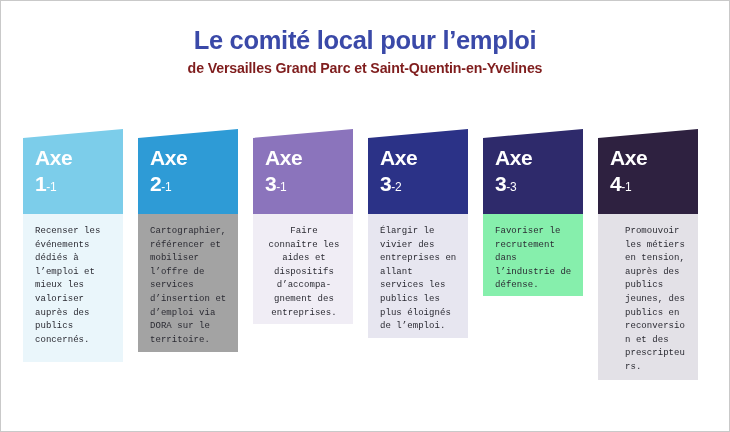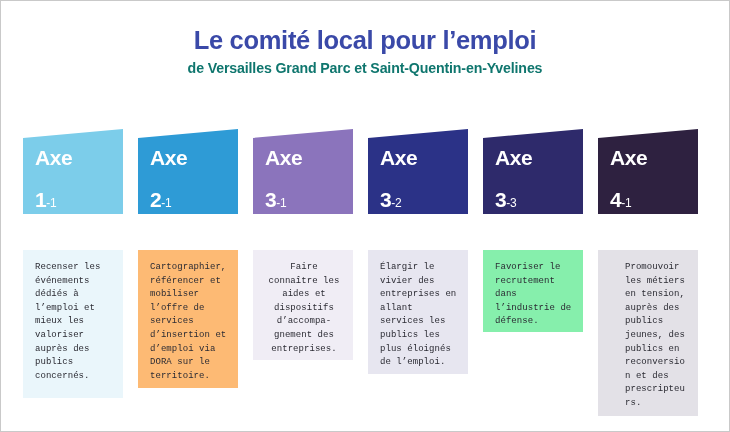--- a/index.html
+++ b/index.html
@@ -40,21 +40,21 @@
     letter-spacing: -0.3px;
     color: #3a49a8;
     line-height: 1.18;
     white-space: nowrap;
   }
   .sub-title {
     margin: 5px 0 0 0;
     font-size: 14.2px;
     font-weight: bold;
     letter-spacing: -0.15px;
-    color: #0f766e;
+    color: #7f1d1d;
     line-height: 1.2;
     white-space: nowrap;
   }
 
   
   .cards-row {
     position: absolute;
     left: 22px;
     top: 128px;
     width: 690px;
@@ -63,21 +63,20 @@
     align-items: flex-start;
     gap: 15px;
   }
 
   .axis-card {
     width: 100px;
     flex: 0 0 100px;
     display: flex;
     flex-direction: column;
     align-items: stretch;
-    gap: 36px;
   }
 
   
   .card-head {
     position: relative;
     height: 85px;
     padding: 0;
     box-sizing: border-box;
     clip-path: polygon(0% 10.5%, 100% 0%, 100% 100%, 0% 100%);
   }
@@ -90,21 +89,21 @@
   .axe-word {
     display: block;
     font-size: 21px;
     font-weight: bold;
     color: #ffffff;
     line-height: 1.0;
     letter-spacing: -0.4px;
   }
   .axe-num-line {
     display: block;
-    margin-top: 21px;
+    margin-top: 5px;
     color: #ffffff;
     line-height: 1.0;
     white-space: nowrap;
   }
   .axe-num {
     font-size: 21px;
     font-weight: bold;
     letter-spacing: -0.5px;
   }
   .axe-sub {
@@ -156,21 +155,21 @@
 
     <div class="axis-card">
       <div class="card-head" style="background: rgb(46, 155, 214);">
         <div class="card-head-inner">
           <span class="axe-word">Axe</span>
           <span class="axe-num-line">
             <span class="axe-num">2</span><span class="axe-sub">-1</span>
           </span>
         </div>
       </div>
-      <div class="card-body" style="background: #fdba74; height: 138px;">
+      <div class="card-body" style="background: #a3a3a3; height: 138px;">
         <p>Cartographier, référencer et mobiliser l’offre de services d’insertion et d’emploi via DORA sur le territoire.</p>
       </div>
     </div>
 
     <div class="axis-card">
       <div class="card-head" style="background: rgb(139, 116, 188);">
         <div class="card-head-inner">
           <span class="axe-word">Axe</span>
           <span class="axe-num-line">
             <span class="axe-num">3</span><span class="axe-sub">-1</span>

